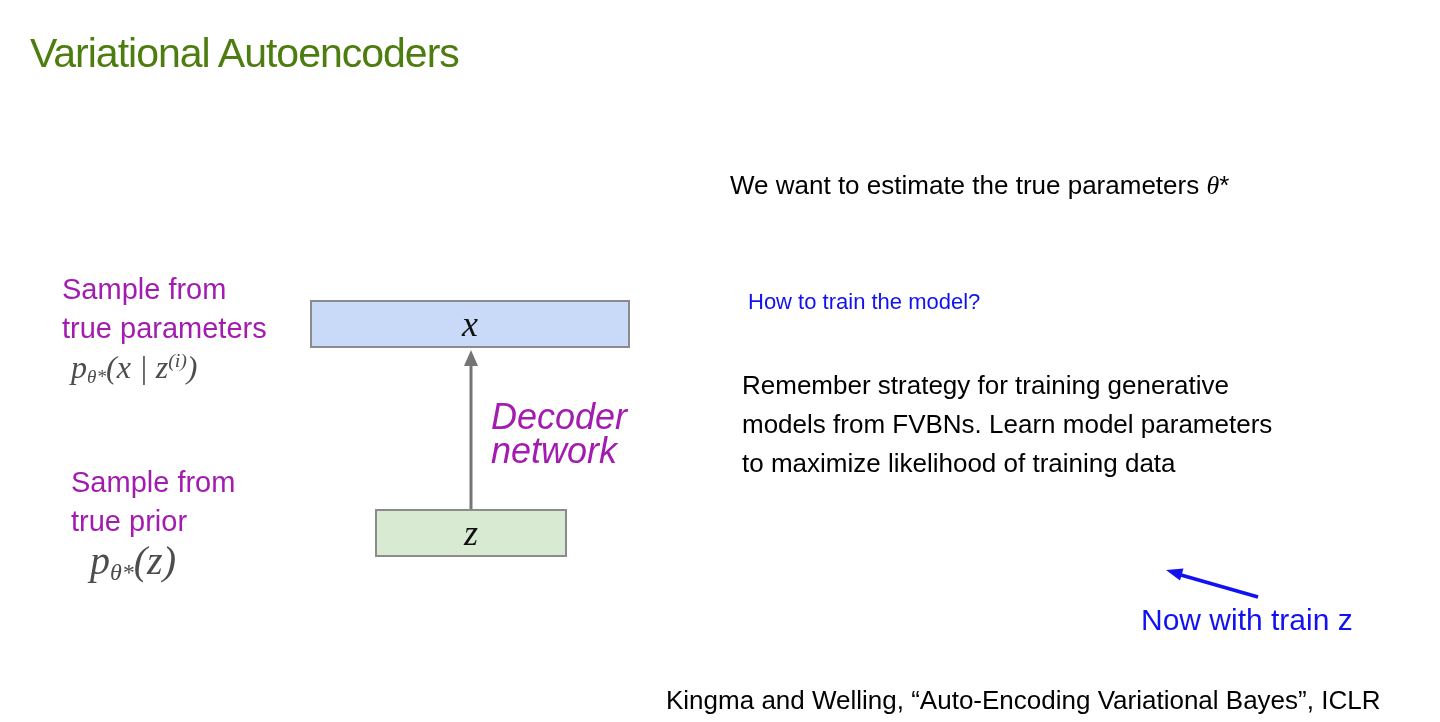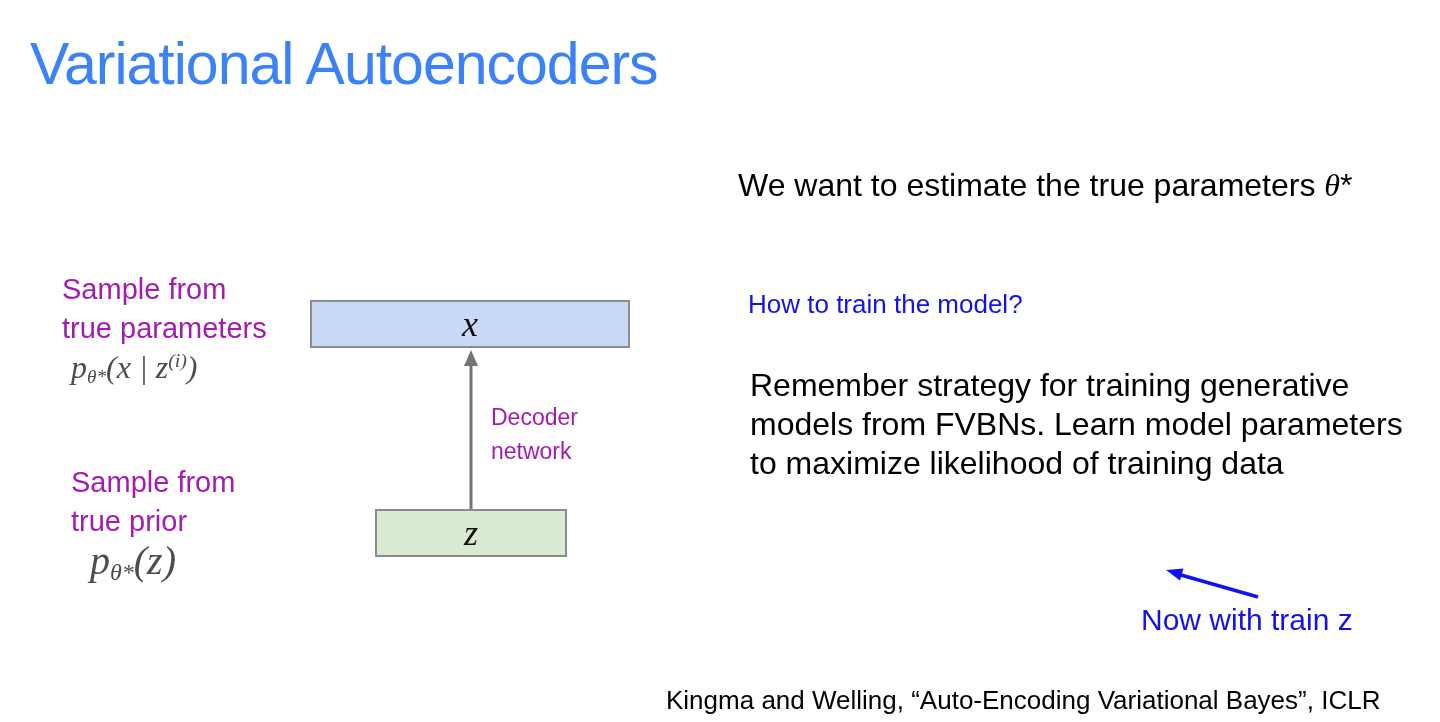--- a/index.html
+++ b/index.html
@@ -9,31 +9,31 @@
     height: 722px;
     background: #ffffff;
     overflow: hidden;
     font-family: "Liberation Sans", sans-serif;
     color: #000000;
   }
   .abs { position: absolute; }
 
   .title {
     left: 30px; top: 30px;
-    font-size: 59px;
+    font-size: 41px;
     font-weight: 400;
     margin: 0;
     letter-spacing: -1px;
-    color: #3b82f6;
+    color: #4d7c0f;
   }
 
   .label { font-size: 29px; line-height: 39px; color: #a21caf; }
   .cond-label  { left: 62px;  top: 270px; }
   .prior-label { left: 71px;  top: 463px; }
-  .decoder-label { left: 491px; top: 400px; font-size: 23px; line-height: 34px; }
+  .decoder-label { left: 491px; top: 400px; font-size: 36px; line-height: 34px; font-style: italic; }
 
   .math {
     font-family: "Liberation Serif", serif;
     font-style: italic;
     white-space: nowrap;
   }
   .gray-math { color: #4d4d4d; }
   .cond-formula  { left: 71px; top: 349px; font-size: 32px; }
   .prior-formula { left: 90px; top: 537px; font-size: 40px; }
 
@@ -48,23 +48,23 @@
     align-items: center;
     justify-content: center;
   }
   .box-x { left: 310px; top: 300px; width: 320px; height: 48px; background: #c9daf8; }
   .box-z { left: 375px; top: 509px; width: 192px; height: 48px; background: #d9ead3; }
   .node-label { font-size: 36px; color: #111111; }
 
   .decoder-arrow { left: 460px; top: 349px; }
   .callout-arrow { left: 1158px; top: 561px; }
 
-  .para { font-size: 32px; line-height: 39px; color: #000000; margin-left: 8px; }
+  .para { font-size: 26px; line-height: 39px; color: #000000; }
   .estimate { left: 730px; top: 166px; }
-  .question { left: 748px; top: 289px; font-size: 26px; color: #1212f0; }
+  .question { left: 748px; top: 289px; font-size: 22px; color: #1212f0; }
   .strategy { left: 742px; top: 366px; }
   .annotation { left: 1141px; top: 603px; font-size: 30px; color: #1212f0; }
 
   .inline-math { font-family: "Liberation Serif", serif; font-style: italic; }
 
   .main-formula { left: 823px; top: 503px; font-size: 36px; color: #1a1a1a; }
   .integral {
     font-style: normal;
     font-size: 1.45em;
     vertical-align: -0.12em;

